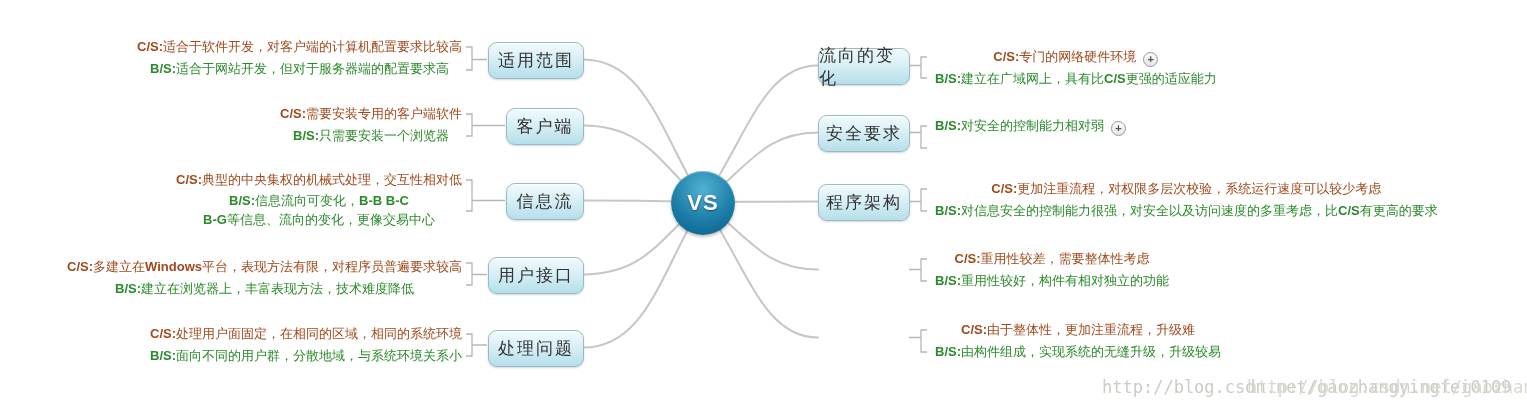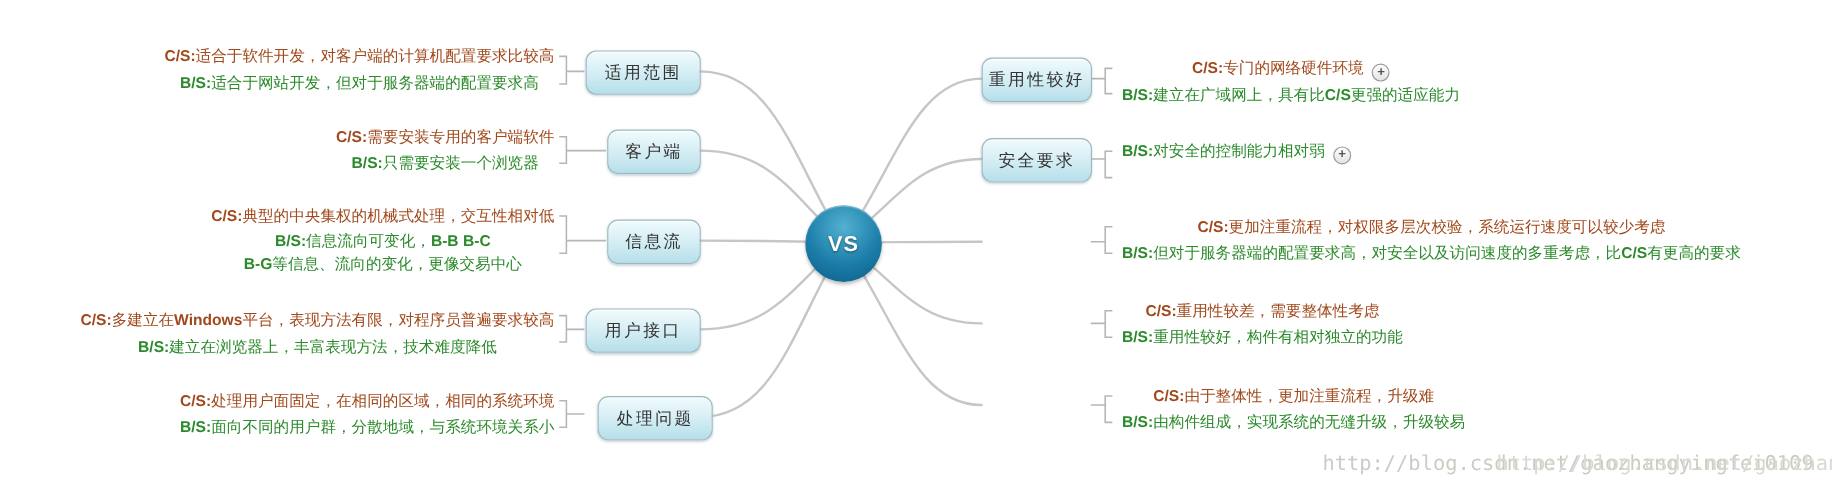--- a/index.html
+++ b/index.html
@@ -5,38 +5,38 @@
   html,body{margin:0;padding:0;background:#fff}
   .canvas{position:relative;width:1527px;height:404px;overflow:hidden;background:#fff;
           font-family:"Liberation Sans","DejaVu Sans",sans-serif}
   svg.wires{position:absolute;left:0;top:0}
 
   
   .topic{position:absolute;height:35px;display:flex;align-items:center;justify-content:center;
          border:1px solid #9cb9c1;border-radius:9px;
          background:linear-gradient(180deg,#f0fbfd 0%,#d8eff5 45%,#b6dfea 100%);
          box-shadow:0 1px 2px rgba(70,110,125,.28), inset 0 1px 0 rgba(255,255,255,.85);
-         font-size:14px;color:#333;letter-spacing:2px}
+         font-size:17px;color:#333;letter-spacing:2px}
   .t-l1{left:488px;top:42px;width:94px}
   .t-l2{left:506px;top:108px;width:76px}
   .t-l3{left:506px;top:183px;width:76px}
   .t-l4{left:488px;top:257px;width:94px}
-  .t-l5{left:498px;top:330px;width:94px}
+  .t-l5{left:488px;top:330px;width:94px}
   .t-r1{left:818px;top:48px;width:90px}
   .t-r2{left:818px;top:115px;width:90px}
   .t-r3{left:818px;top:184px;width:90px}
   .t-r4{left:818px;top:252px;width:90px}
   .t-r5{left:818px;top:320px;width:90px}
 
   
   .center-vs{position:absolute;left:671px;top:171px;width:64px;height:64px;border-radius:50%;
              background:radial-gradient(circle at 50% 28%,#53b1d1 0%,#1c7ea9 55%,#0a5c85 100%);
              box-shadow:0 2px 3px rgba(0,0,0,.25), inset 0 1px 1px rgba(255,255,255,.4);
              display:flex;align-items:center;justify-content:center;
-             color:#fff;font-weight:bold;font-size:18px;letter-spacing:1px;
+             color:#fff;font-weight:bold;font-size:22px;letter-spacing:1px;
              text-shadow:0 1px 2px rgba(0,0,0,.45)}
 
   
   .tblock{position:absolute;white-space:nowrap;font-size:13px;line-height:22px}
   .tblock.tl{right:1065px;text-align:center}
   .tblock.tr{left:935px;text-align:center}
   .lt1{top:36px}.lt2{top:103px}.lt3{top:169px}.lt4{top:256px}.lt5{top:323px}
   .rt1{top:46px}.rt2{top:115px}.rt3{top:178px}.rt4{top:248px}.rt5{top:319px}
   .sub{line-height:19px}
   .cs{color:#a1491c}
@@ -88,22 +88,23 @@
   </svg>
 
   <div class="center-vs">VS</div>
 
   <div class="topic t-l1">适用范围</div>
   <div class="topic t-l2">客户端</div>
   <div class="topic t-l3">信息流</div>
   <div class="topic t-l4">用户接口</div>
   <div class="topic t-l5">处理问题</div>
 
-  <div class="topic t-r1">重用性较好</div>
+  <div class="topic t-r1">流向的变化</div>
   <div class="topic t-r2">安全要求</div>
+  <div class="topic t-r3">程序架构</div>
 
   <div class="tblock tl lt1">
     <div class="cs"><span class="pf">C/S:</span><span>适合于软件开发，对客户端的计算机配置要求比较高</span></div>
     <div class="bs"><span class="pf">B/S:</span><span>适合于网站开发，但对于服务器端的配置要求高</span></div>
   </div>
 
   <div class="tblock tl lt2">
     <div class="cs"><span class="pf">C/S:</span><span>需要安装专用的客户端软件</span></div>
     <div class="bs"><span class="pf">B/S:</span><span>只需要安装一个浏览器</span></div>
   </div>
@@ -128,21 +129,21 @@
     <div class="cs"><span class="pf">C/S:</span><span>专门的网络硬件环境</span><span class="plus">+</span></div>
     <div class="bs"><span class="pf">B/S:</span><span>建立在广域网上，具有比</span><span class="bd">C/S</span><span>更强的适应能力</span></div>
   </div>
 
   <div class="tblock tr rt2">
     <div class="bs"><span class="pf">B/S:</span><span>对安全的控制能力相对弱</span><span class="plus">+</span></div>
   </div>
 
   <div class="tblock tr rt3">
     <div class="cs"><span class="pf">C/S:</span><span>更加注重流程，对权限多层次校验，系统运行速度可以较少考虑</span></div>
-    <div class="bs"><span class="pf">B/S:</span><span>但对于服务器端的配置要求高，对安全以及访问速度的多重考虑，比</span><span class="bd">C/S</span><span>有更高的要求</span></div>
+    <div class="bs"><span class="pf">B/S:</span><span>对信息安全的控制能力很强，对安全以及访问速度的多重考虑，比</span><span class="bd">C/S</span><span>有更高的要求</span></div>
   </div>
 
   <div class="tblock tr rt4">
     <div class="cs"><span class="pf">C/S:</span><span>重用性较差，需要整体性考虑</span></div>
     <div class="bs"><span class="pf">B/S:</span><span>重用性较好，构件有相对独立的功能</span></div>
   </div>
 
   <div class="tblock tr rt5">
     <div class="cs"><span class="pf">C/S:</span><span>由于整体性，更加注重流程，升级难</span></div>
     <div class="bs"><span class="pf">B/S:</span><span>由构件组成，实现系统的无缝升级，升级较易</span></div>

